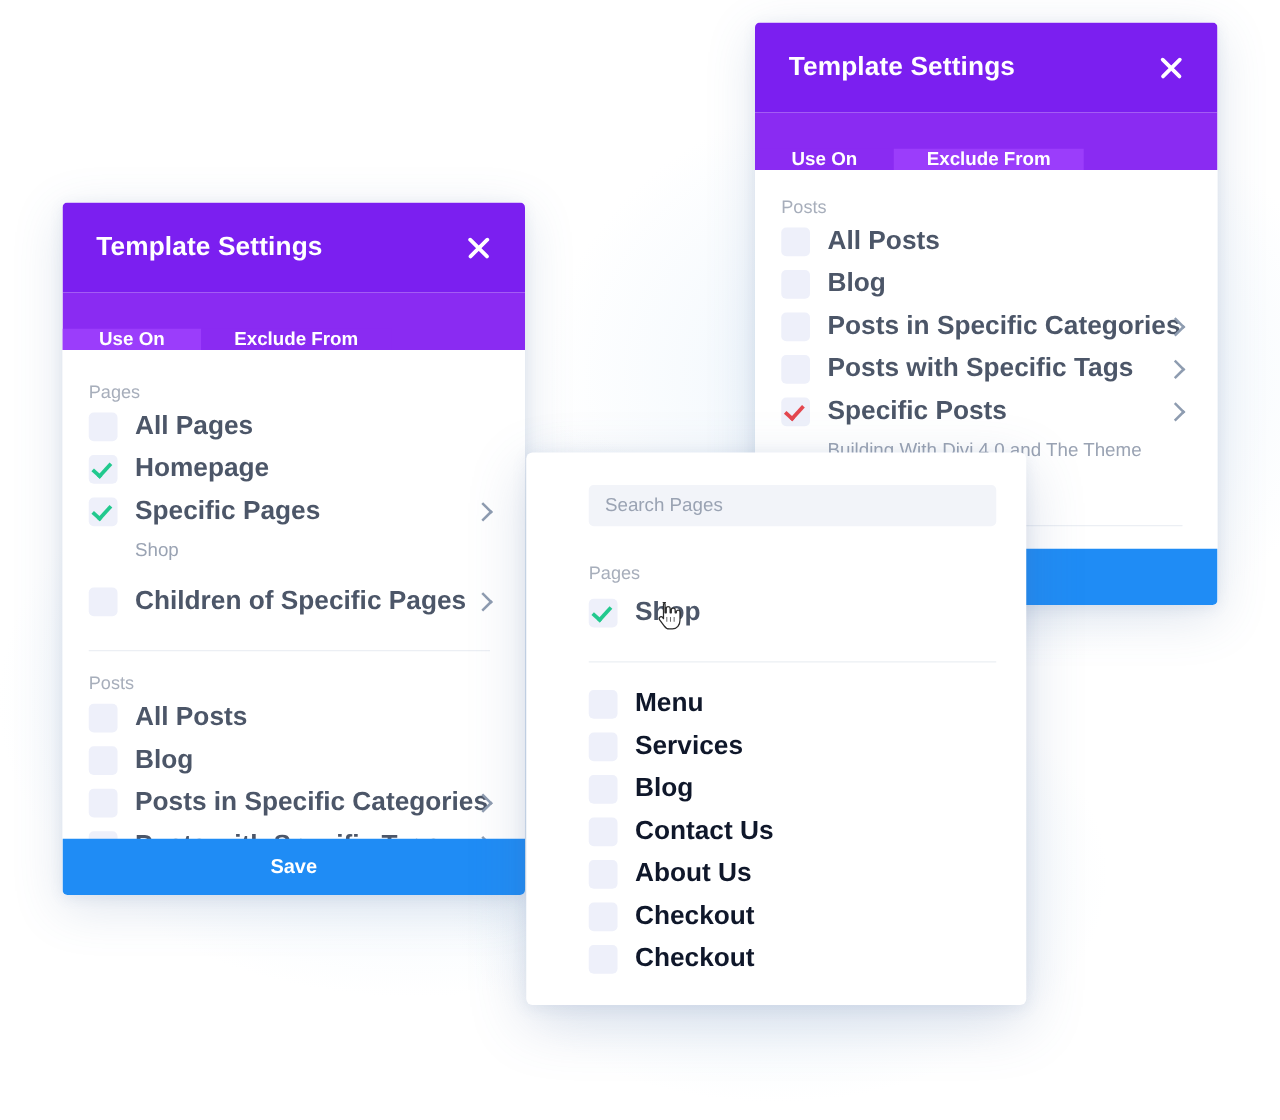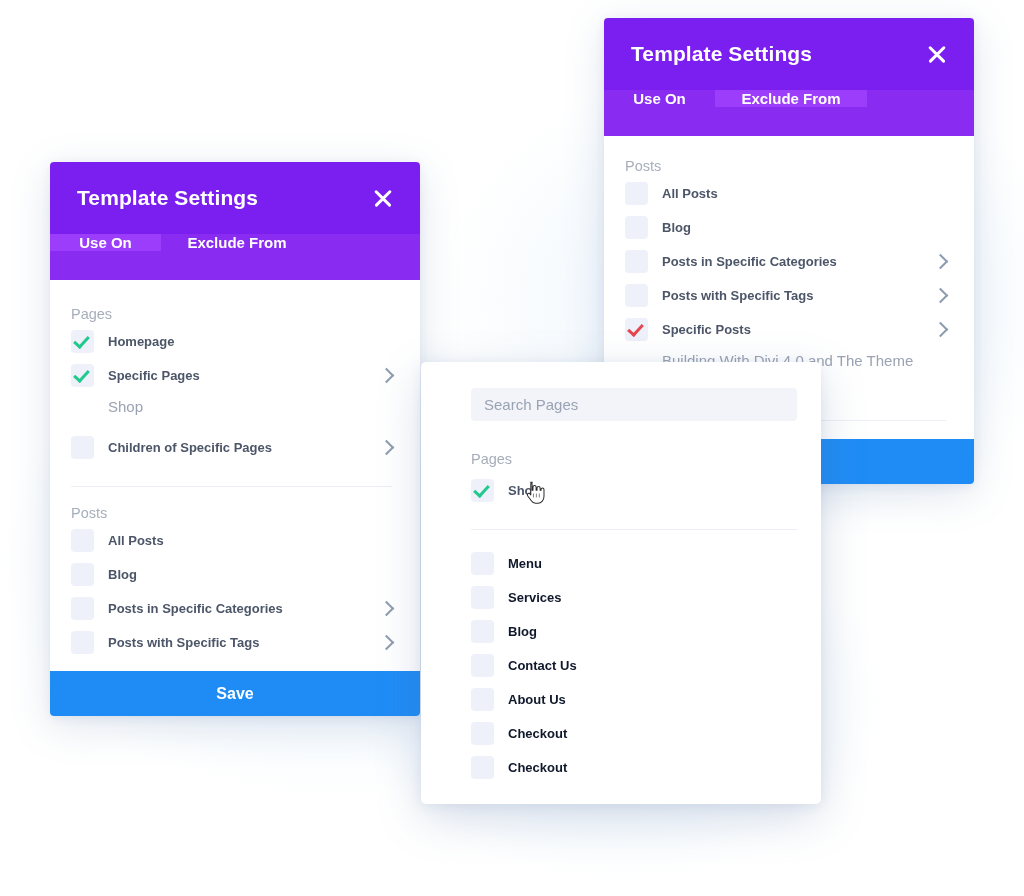--- a/index.html
+++ b/index.html
@@ -56,21 +56,21 @@
     background: #ffffff;
     border-radius: 2px;
   }
   .close-icon:before { transform: rotate(45deg); }
   .close-icon:after  { transform: rotate(-45deg); }
 
   .tabs {
     height: 46px;
     background: #8a2bf2;
     display: flex;
-    align-items: flex-start;
+    align-items: flex-end;
   }
   .tab {
     display: flex;
     align-items: center;
     justify-content: center;
     color: #ffffff;
     font-size: 15px;
     font-weight: bold;
     cursor: pointer;
     background: #8a2bf2;
@@ -114,21 +114,21 @@
     position: absolute;
     left: 6px; top: 3.5px;
     width: 6px; height: 12px;
     border: solid #e4474f;
     border-width: 0 3px 3px 0;
     transform: rotate(42deg);
   }
   .row-label {
     margin-left: 14px;
     color: #4c5668;
-    font-size: 13px;
+    font-size: 21px;
     font-weight: bold;
     white-space: nowrap;
   }
   .row-label.light { font-weight: bold; color: #0f172a; }
   .sub-label {
     color: #9aa3b3;
     font-size: 15px;
     padding-left: 37px;
     height: 30px;
     line-height: 30px;
@@ -258,20 +258,24 @@
       <div class="close-icon"></div>
     </div>
     <div class="tabs">
       <div class="tab use-on active">Use On</div>
       <div class="tab exclude">Exclude From</div>
     </div>
     <div class="scroll-body">
       <div class="section-label">Pages</div>
 
       <div class="row">
+        <div class="cbox"></div>
+        <div class="row-label">All Pages</div>
+      </div>
+      <div class="row">
         <div class="cbox checked-green"></div>
         <div class="row-label">Homepage</div>
       </div>
       <div class="row">
         <div class="cbox checked-green"></div>
         <div class="row-label">Specific Pages</div>
         <div class="chev"></div>
       </div>
       <div class="sub-label">Shop</div>
 

